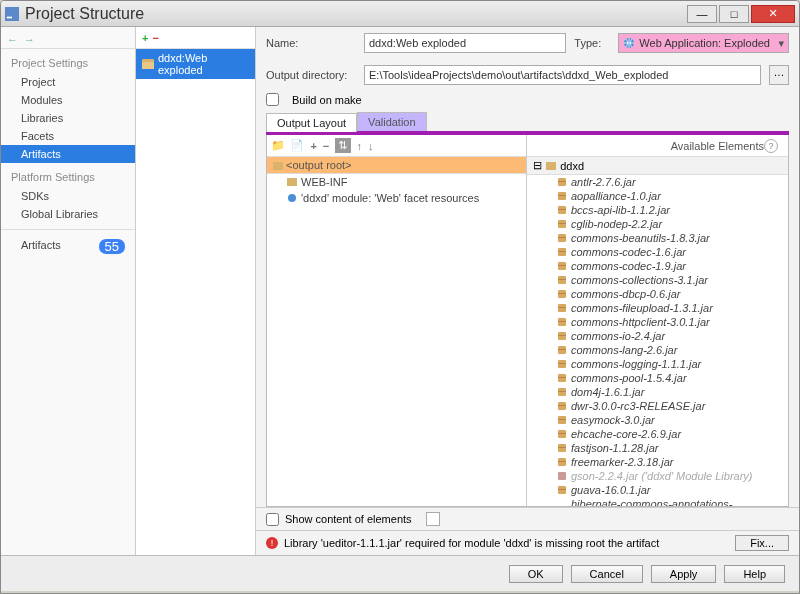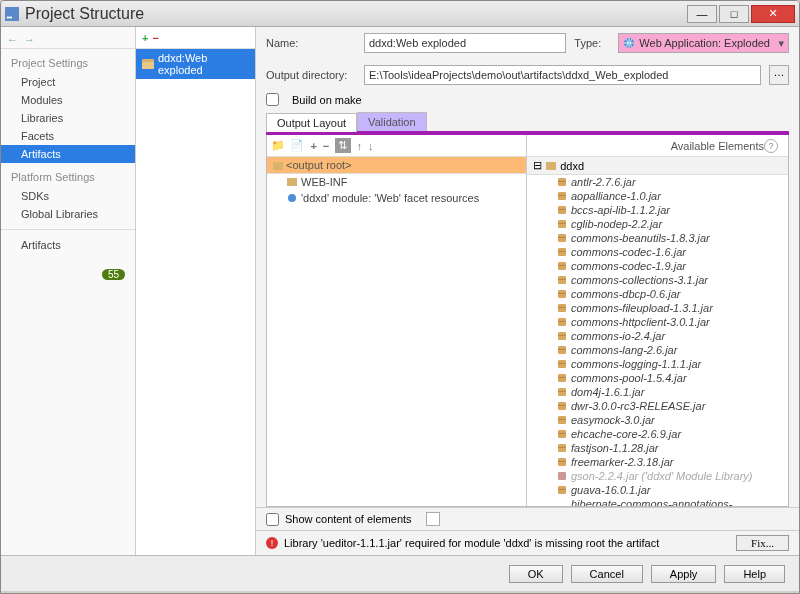--- a/index.html
+++ b/index.html
@@ -8,21 +8,21 @@
 .titlebar .icon { width: 14px; height: 14px; margin-right: 6px; }
 .titlebar .title { flex: 1; color: #333; font-size: 16px; }
 .winbtn { width: 30px; height: 18px; margin-left: 2px; border: 1px solid #999; background: #e8e8e8; display: flex; align-items: center; justify-content: center; }
 .winbtn.close { background: #d9433b; border-color: #b02a23; color: #fff; width: 44px; }
 .main { display: flex; height: 528px; background: #f3f3f3; }
 .navcol { width: 135px; border-right: 1px solid #ccc; background: #f9f9f9; }
 .navbar { height: 22px; border-bottom: 1px solid #ddd; display: flex; align-items: center; padding: 0 6px; gap: 6px; color: #6a8; }
 .navsec { color: #8a8a8a; font-weight: normal; padding: 8px 10px 4px; font-size: 11px; }
 .navitem { padding: 3px 10px 3px 20px; color: #444; cursor: pointer; }
 .navitem.sel { background: #2b7de1; color: #fff; }
-.navitem .badge { float: right; background: #4d7c0f; color: #fff; border-radius: 7px; padding: 0 6px; font-size: 10px; margin-top: 30px; }
+.navitem .badge { float: right; background: #3b82f6; color: #fff; border-radius: 7px; padding: 0 6px; font-size: 13px; }
 .listcol { width: 120px; border-right: 1px solid #ccc; background: #fff; }
 .listbar { height: 22px; border-bottom: 1px solid #ddd; display: flex; align-items: center; padding: 0 6px; gap: 4px; }
 .plus { color: #3a3; font-weight: bold; cursor: pointer; }
 .minus { color: #c33; font-weight: bold; cursor: pointer; }
 .listitem { background: #2b7de1; color: #fff; padding: 3px 6px; display: flex; align-items: center; gap: 4px; }
 .folder-icon-sm { width: 12px; height: 10px; }
 .detail { flex: 1; display: flex; flex-direction: column; background: #f3f3f3; }
 .row { display: flex; align-items: center; padding: 6px 10px; gap: 8px; }
 .lbl { width: 90px; color: #444; }
 .inp { flex: 1; border: 1px solid #aaa; background: #fff; height: 20px; padding: 0 4px; color: #333; }
@@ -44,21 +44,21 @@
 .rphdr .q { width: 14px; height: 14px; border: 1px solid #aaa; border-radius: 50%; text-align: center; line-height: 12px; font-size: 9px; color: #888; }
 .rptree { flex: 1; overflow-y: auto; }
 .rproot { padding: 2px 6px; background: #f2f2f2; border-bottom: 1px solid #ddd; display: flex; align-items: center; gap: 4px; }
 .jars { list-style: none; font-style: italic; }
 .jars li { padding: 1px 6px 1px 30px; color: #444; display: flex; align-items: center; gap: 4px; }
 .jars li .jic { width: 10px; height: 10px; }
 .jars li.grey { color: #aaa; }
 .chkbar { padding: 4px 10px; border-top: 1px solid #ccc; display: flex; align-items: center; gap: 6px; background: #f3f3f3; }
 .errbar { padding: 4px 10px; border-top: 1px solid #ccc; display: flex; align-items: center; gap: 6px; background: #f3f3f3; }
 .errbar .eic { width: 12px; height: 12px; background: #d33; border-radius: 50%; display: flex; align-items: center; justify-content: center; color: #fff; font-size: 9px; }
-.errbar .fix { margin-left: auto; padding: 1px 14px; border: 1px solid #999; background: #eee; cursor: pointer; font-family: Liberation Serif, serif; }
+.errbar .fix { margin-left: auto; padding: 1px 14px; border: 1px solid #999; background: #eee; cursor: pointer; }
 .btnbar { height: 36px; border-top: 1px solid #bbb; display: flex; align-items: center; justify-content: flex-end; padding: 0 14px; gap: 8px; background: #ededed; }
 .btnbar button { padding: 2px 18px; border: 1px solid #999; background: linear-gradient(#fafafa,#e3e3e3); cursor: pointer; }
 .web-ic { width: 12px; height: 12px; }
 svg { flex-shrink: 0; }
 </style>
 </head>
 <body>
 
 <div class="titlebar">
   <svg class="icon" viewBox="0 0 16 16">

